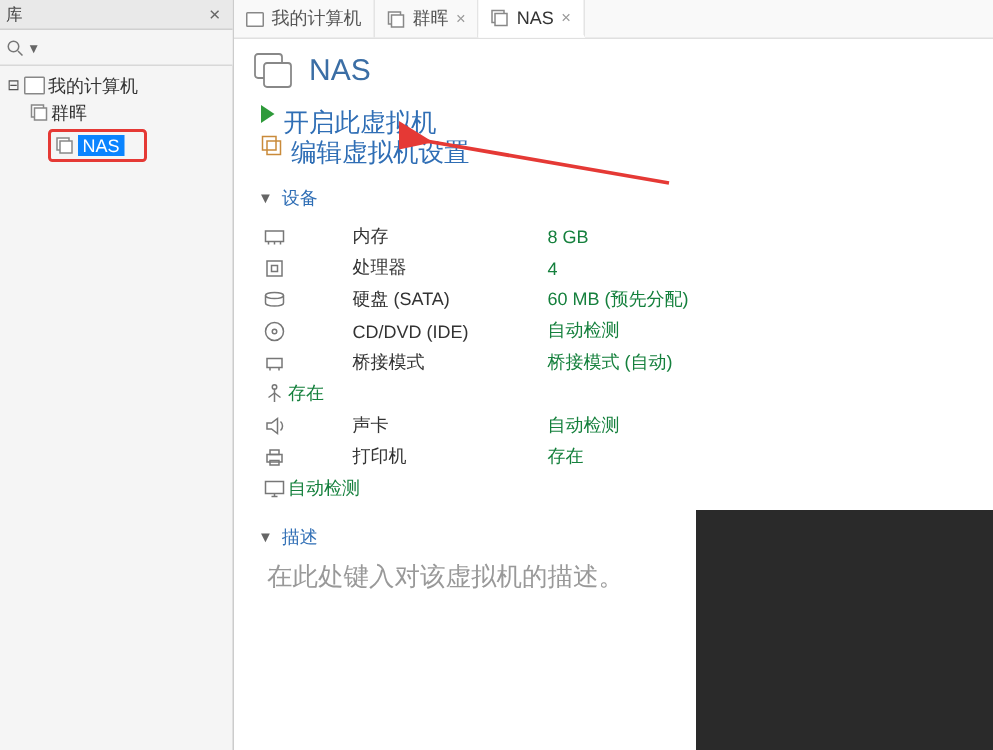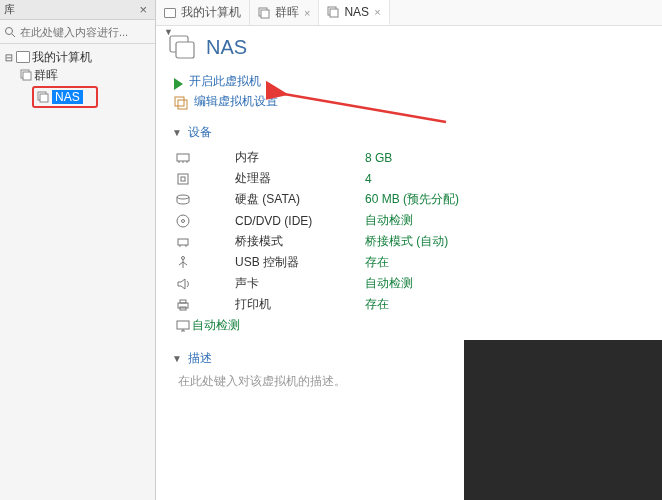--- a/index.html
+++ b/index.html
@@ -28,54 +28,53 @@
 .tab { display: flex; align-items: center; gap: 5px; padding: 0 8px; font-size: 12px; color: #555; border-right: 1px solid #e4e4e4; cursor: pointer; }
 .tab.active { background: #fff; border-bottom: 2px solid #fff; color: #333; }
 .tab .x { color: #999; font-size: 11px; }
 
 .main { position: absolute; left: 156px; top: 26px; right: 0; bottom: 0; padding: 6px 14px 14px 10px; }
 .vmtitle { display: flex; align-items: center; gap: 10px; margin: 2px 0 10px 2px; }
 .vmtitle .txt { font-size: 20px; color: #3b6ea5; font-weight: 400; }
 .stackico { width: 28px; height: 26px; }
 
 .actions { margin-left: 8px; }
-.action { display: flex; align-items: flex-end; gap: 6px; height: 20px; color: #2f6eb5; cursor: pointer; font-size: 12px; }
+.action { display: flex; align-items: flex-start; gap: 6px; height: 20px; color: #2f6eb5; cursor: pointer; font-size: 17px; }
 .play { width: 0; height: 0; border-left: 9px solid #2e9a3a; border-top: 6px solid transparent; border-bottom: 6px solid transparent; }
 
 .section { margin-top: 14px; margin-left: 2px; }
 .sechead { display: flex; align-items: center; gap: 6px; color: #2f6eb5; font-size: 12px; margin-bottom: 6px; margin-left: 4px; }
 .sechead .tri { font-size: 10px; color: #666; }
 .devgrid { margin-left: 6px; }
 .devrow { display: flex; align-items: center; height: 21px; }
 .devico { width: 18px; display: flex; justify-content: center; }
 .devlab { width: 130px; color: #333; margin-left: 43px; }
 .devval { color: #15803d; }
 
-.desc-placeholder { color: #999; font-size: 12px; margin-left: 10px; margin-top: 4px; }
+.desc-placeholder { color: #999; font-size: 17px; margin-left: 10px; margin-top: 4px; }
 
 .dark { position: absolute; right: 0; bottom: 0; width: 198px; height: 160px; background: #2a2a2a; }
 
 .arrow-svg { position: absolute; left: 266px; top: 80px; pointer-events: none; }
 
 svg { display: block; }
 </style>
 </head>
 <body>
 
 <div class="sidebar">
   <div class="sb-header">
     <span class="title">库</span>
     <span class="sb-close">×</span>
   </div>
   <div class="sb-search">
     <svg width="12" height="12" viewBox="0 0 12 12">
         <circle cx="5" cy="5" r="3.5" fill="none" stroke="#777" stroke-width="1"></circle>
         <line x1="8" y1="8" x2="11" y2="11" stroke="#777" stroke-width="1"></line>
       </svg>
-    <input placeholder="在此处键入内容进行..." style="">
     <span class="dd">▼</span>
   </div>
   <div class="tree">
     <div class="row">
       <span class="exp">⊟</span>
       <span class="hostico"></span>
       <span class="label">我的计算机</span>
     </div>
     <div class="row indent1">
       <svg class="fileico" viewBox="0 0 12 12">
@@ -200,21 +199,20 @@
         </div>
         <div class="devrow">
           <span class="devico">
             <svg width="16" height="16" viewBox="0 0 16 16">
               <circle cx="8" cy="3" r="1.5" fill="none" stroke="#777"></circle>
               <line x1="8" y1="4" x2="8" y2="13" stroke="#777"></line>
               <line x1="8" y1="7" x2="4" y2="10" stroke="#777"></line>
               <line x1="8" y1="7" x2="12" y2="10" stroke="#777"></line>
             </svg>
           </span>
-          <span class="devlab">USB 控制器</span>
           <span class="devval">存在</span>
         </div>
         <div class="devrow">
           <span class="devico">
             <svg width="16" height="16" viewBox="0 0 16 16">
               <path d="M3 6h3l4-3v10l-4-3H3z" fill="none" stroke="#777"></path>
               <path d="M12 5a4 4 0 0 1 0 6" fill="none" stroke="#777"></path>
             </svg>
           </span>
           <span class="devlab">声卡</span>

